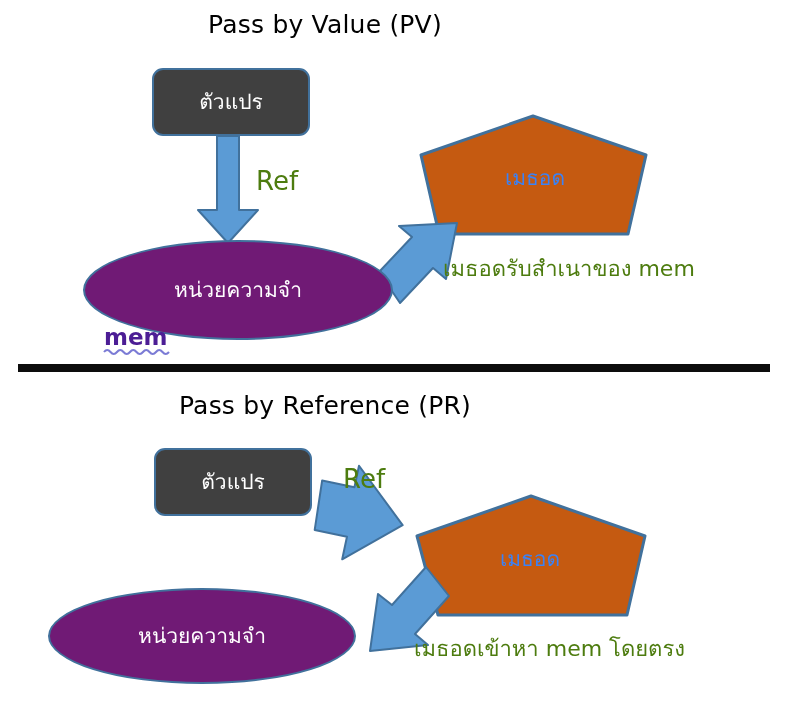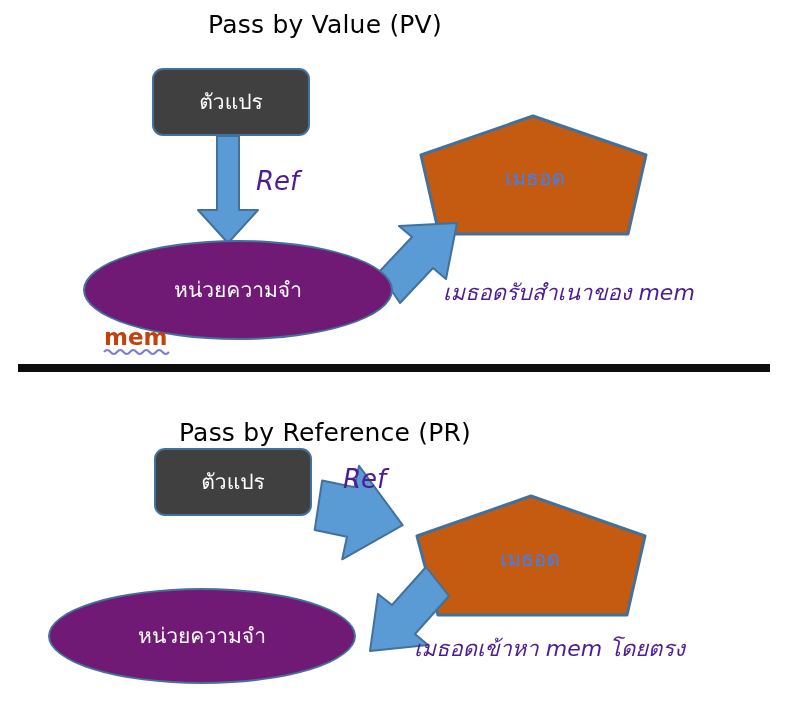--- a/index.html
+++ b/index.html
@@ -26,21 +26,21 @@
     position: absolute;
     width: 650px;
     text-align: center;
     font-size: 25px;
     line-height: 30px;
     color: #000000;
     letter-spacing: 0.2px;
     white-space: nowrap;
   }
   #title-pv { top: 10px; }
-  #title-pr { top: 418px; }
+  #title-pr { top: 391px; }
 
   
   .divider {
     position: absolute;
     left: 18px;
     top: 364px;
     width: 752px;
     height: 8px;
     background: #0d0d0d;
   }
@@ -77,49 +77,48 @@
     line-height: 1;
   }
   #mem-ellipse-pv { left: 83px; top: 240px; width: 310px; height: 100px; }
   #mem-ellipse-pr { left: 48px; top: 588px; width: 308px; height: 96px; }
 
   
   .mem-label {
     position: absolute;
     font-size: 23px;
     font-weight: bold;
-    color: #c2410c;
+    color: #4c1d95;
     line-height: 1;
   }
   #mem-label-pv { left: 104px; top: 326px; }
 
   
   .poly-label {
     position: absolute;
     color: #3b82f6;
     font-size: 21px;
     line-height: 1;
     text-align: center;
     white-space: nowrap;
   }
   #method-label-pv { left: 455px; top: 168px; width: 160px; }
   #method-label-pr { left: 450px; top: 549px; width: 160px; }
 
   
   .caption {
     position: absolute;
     font-size: 22px;
-    color: #4c1d95;
+    color: #4d7c0f;
     line-height: 1;
     white-space: nowrap;
-    font-style: italic;
   }
   #ref-label-pv { left: 256px; top: 168px; font-size: 26px; }
   #ref-label-pr { left: 343px; top: 466px; font-size: 26px; }
-  #copy-caption { left: 443px; top: 258px; margin-top: 24px; }
+  #copy-caption { left: 443px; top: 258px; }
   #direct-caption { left: 414px; top: 638px; }
 </style>
 </head>
 <body>
 
 <svg class="canvas" viewBox="0 0 790 711" xmlns="http://www.w3.org/2000/svg">
 
   <rect x="217" y="134" width="22" height="12" fill="#5B9BD5" stroke="#41719C" stroke-width="2"></rect>
 
   <polygon points="217,136 239,136 239,210 258,210 228,243 198,210 217,210" fill="#5B9BD5" stroke="#41719C" stroke-width="2" stroke-linejoin="round"></polygon>

